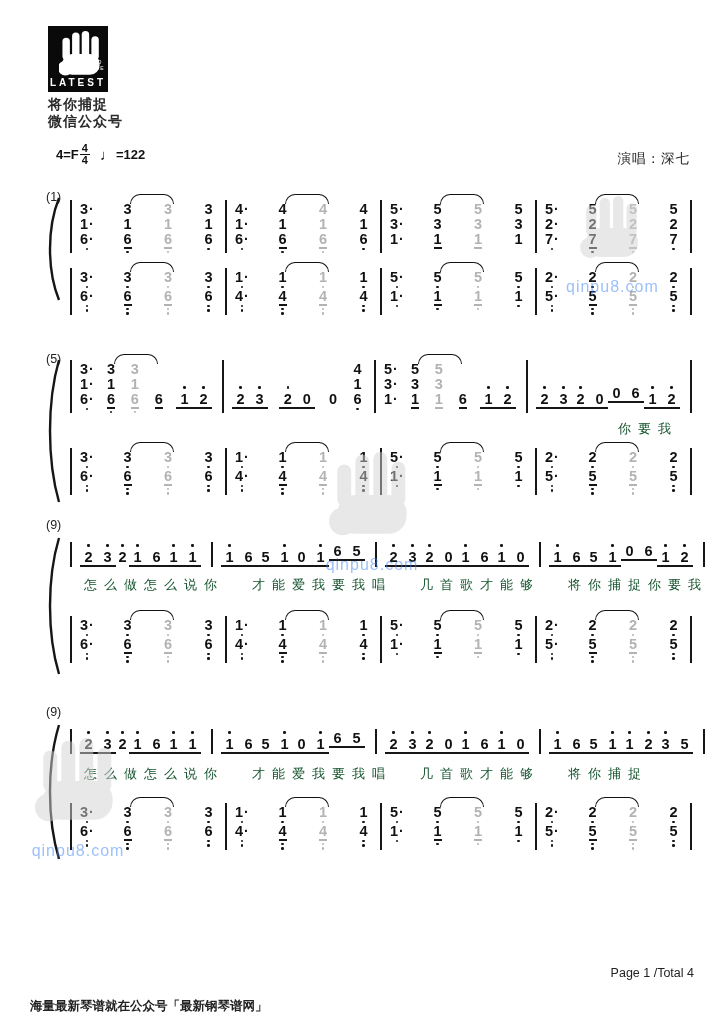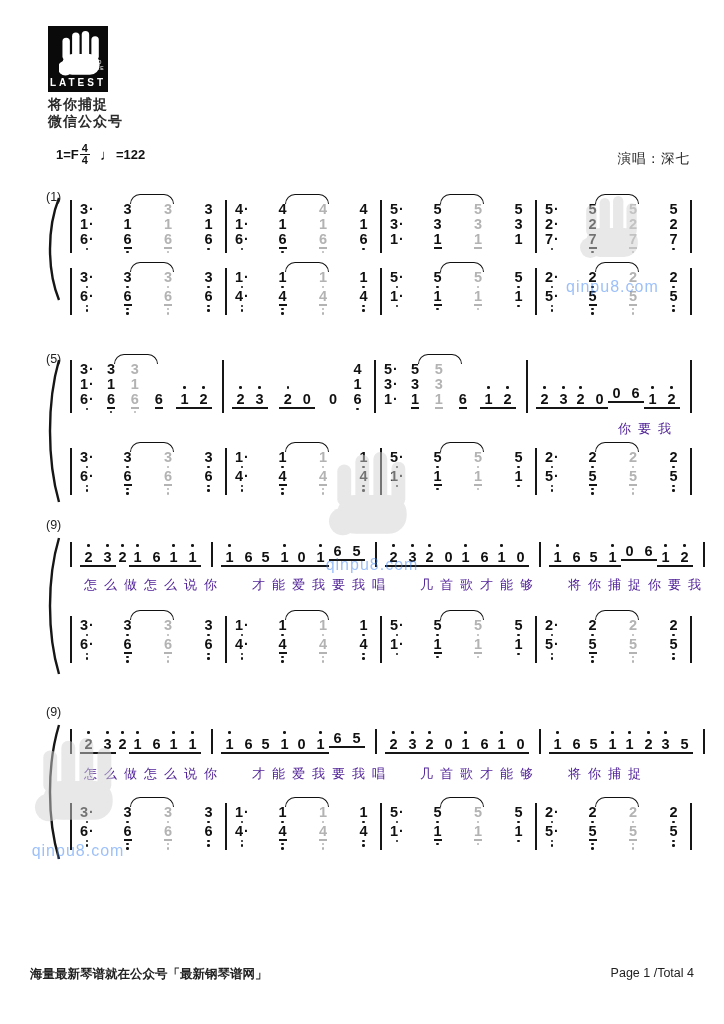--- a/index.html
+++ b/index.html
@@ -21,21 +21,21 @@
   .singer{position:absolute;right:34px;top:150px;font-size:13.5px;color:#222;letter-spacing:1px;}
   
   .system{position:absolute;left:0;width:724px;}
   .syslabel{position:absolute;left:46px;font-size:12.5px;color:#222;}
   .brace{position:absolute;left:44px;}
   .mline{position:absolute;left:70px;right:32px;display:flex;align-items:stretch;}
   .measure{flex:1;display:flex;align-items:flex-start;justify-content:space-between;
            padding:2px 10px 0 8px;border-right:2px solid #161616;}
   .measure:first-child{border-left:2px solid #161616;}
   .lyrmeasure{flex:1;display:flex;justify-content:space-between;padding:0 14px;}
-  .lseg{font-size:13px;letter-spacing:7px;color:#4c1d95;white-space:nowrap;}
+  .lseg{font-size:13px;letter-spacing:7px;color:#14532d;white-space:nowrap;}
   
   .tok{display:inline-flex;flex-direction:column;align-items:center;min-width:13px;}
   .da{height:6px;display:flex;align-items:flex-start;justify-content:center;}
   .da:empty{height:0;}
   .numrow{display:flex;align-items:center;}
   .num{font-size:14.5px;font-weight:bold;line-height:14px;}
   .aug{font-size:14px;font-weight:bold;margin-left:1px;line-height:14px;}
   .numrow.u{border-bottom:2px solid #161616;padding-bottom:1px;}
   .db{display:flex;flex-direction:column;align-items:center;}
   .dot{width:2.6px;height:2.6px;border-radius:50%;background:#161616;margin-top:1.6px;display:block;}
@@ -48,21 +48,21 @@
   .grp{display:inline-flex;align-items:flex-end;gap:6px;border-bottom:2px solid #161616;padding:0 2px 1px;}
   
   .wm{position:absolute;display:flex;flex-direction:column;align-items:center;opacity:.5;pointer-events:none;}
   .wm-text{color:#3b82f6;font-size:16px;letter-spacing:1px;margin-top:18px;}
   .wm-a{left:566px;top:196px;}
   .wm-b{left:322px;top:452px;}
   .wm-c{left:28px;top:738px;}
   
   .footer{position:absolute;left:30px;right:30px;top:966px;display:flex;justify-content:space-between;
           font-size:12.5px;color:#222;}
-  .footer .fl{font-weight:bold;}
+  .footer .fl{font-weight:bold;margin-top:32px;}
 </style>
 </head>
 <body>
 
 <svg width="0" height="0" style="position:absolute">
   <defs>
     <g id="fist">
       <rect x="4" y="9" width="10" height="30" rx="5"></rect>
       <rect x="17" y="2" width="10" height="37" rx="5"></rect>
       <rect x="30" y="0" width="10" height="39" rx="5"></rect>
@@ -86,21 +86,21 @@
     <div class="logo-latest">LATEST</div>
   </div>
 
   <div class="wechat">
     <div>将你捕捉</div>
     <div>微信公众号</div>
   </div>
 
 
   <div class="keysig">
-    <span>1=F</span>
+    <span>4=F</span>
     <span class="frac">
       <span class="tt">4</span>
       <span>4</span>
     </span>
     <span class="tempo">
       <span class="notehead">♩</span>
       <span>=122</span>
     </span>
   </div>
 

